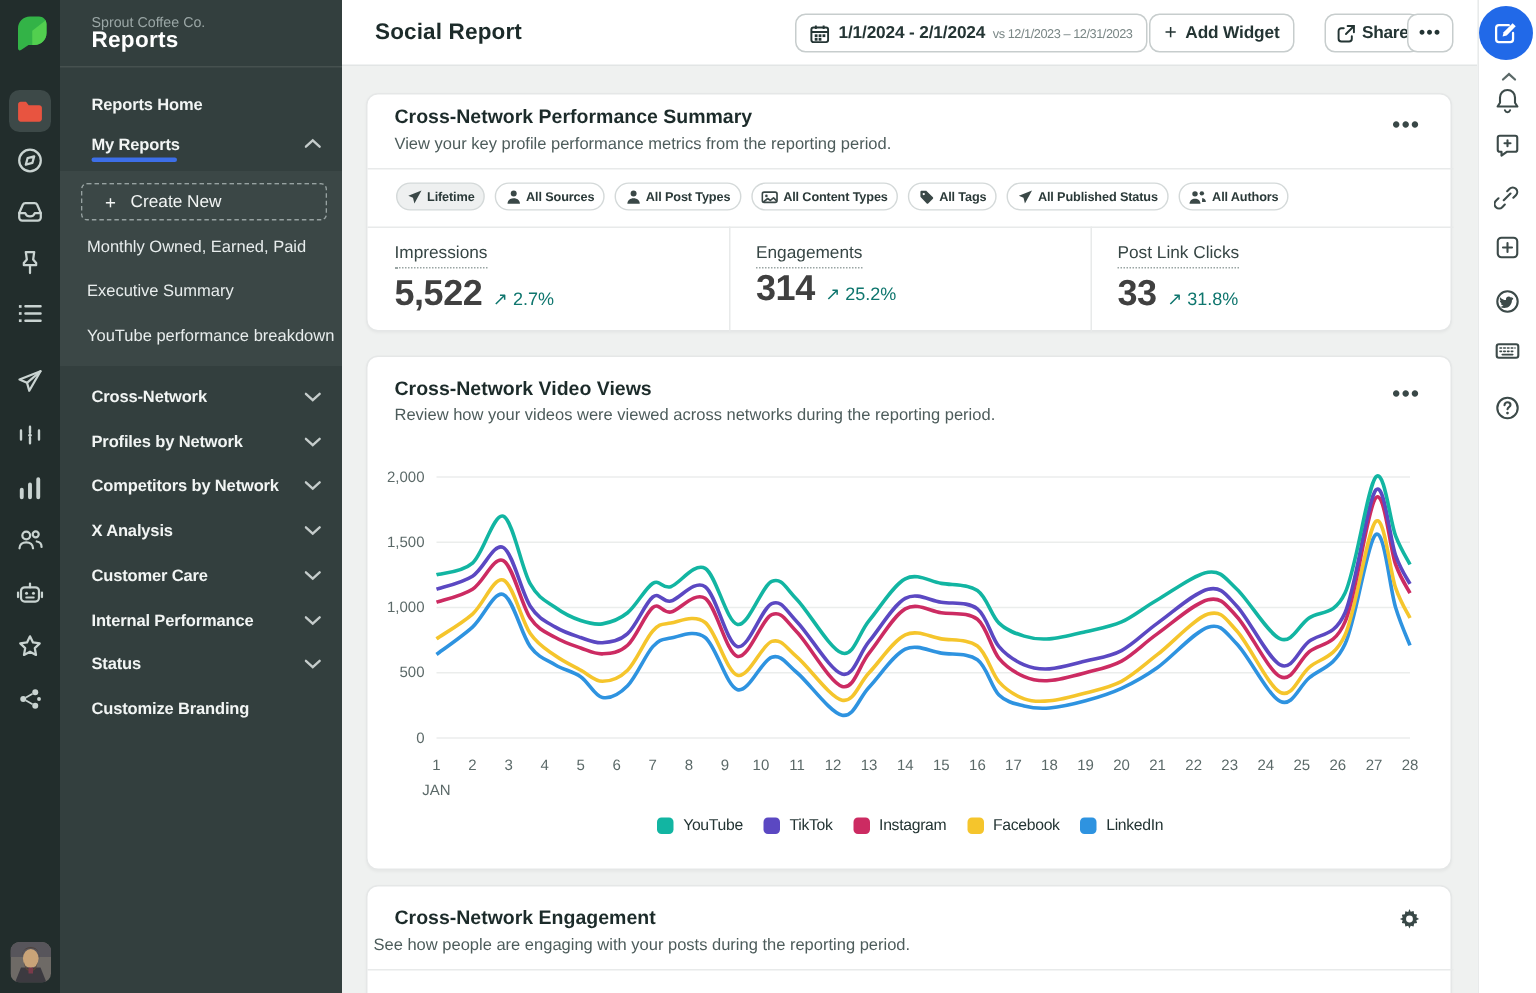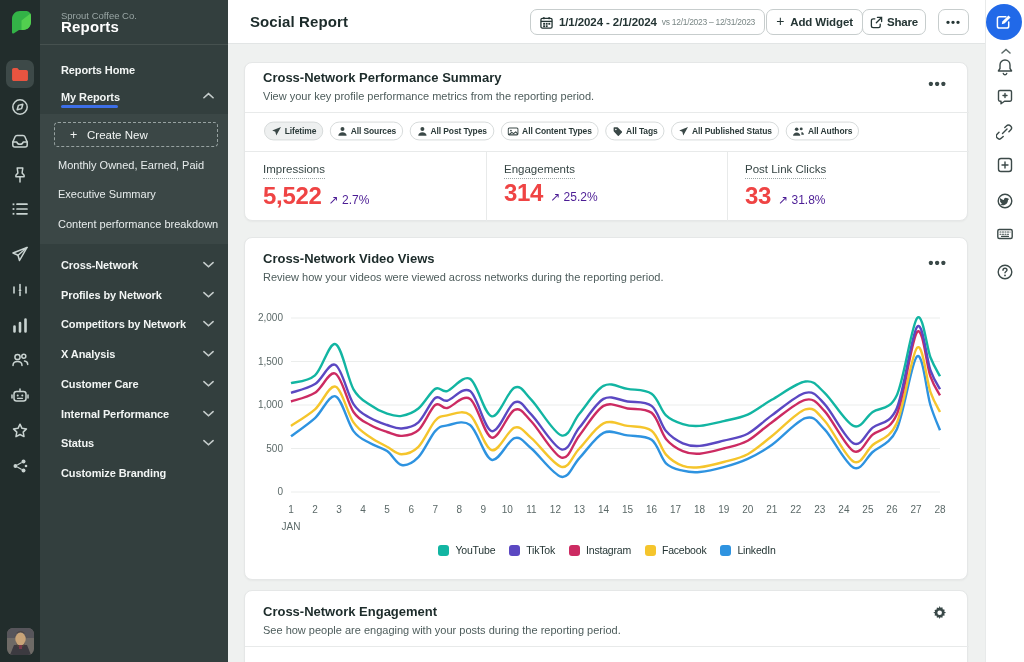--- a/index.html
+++ b/index.html
@@ -12,22 +12,22 @@
 .hdr{position:absolute;left:0;top:0;width:757px;height:44px;background:#fff;border-bottom:1px solid #e2e5e5;}
 .hdr h1{position:absolute;left:22px;top:13px;font-size:15px;font-weight:bold;color:#1c2b2a;letter-spacing:.1px;}
 .btn{position:absolute;top:9px;height:26px;border:1px solid #c7cdcd;border-radius:7px;background:#fff;display:flex;align-items:center;font-size:11.5px;font-weight:bold;color:#243534;padding:0 11px;letter-spacing:-.1px;}
 .card{position:absolute;left:16px;width:724px;background:#fff;border-radius:8px;border:1px solid #e5e7e7;box-shadow:0 1px 2px rgba(0,0,0,.04);}
 .ct{font-size:13px;font-weight:bold;color:#1c2b2a;}
 .cs{font-size:11px;color:#4d5c5b;margin-top:4px;}
 .dots{position:absolute;right:20px;color:#394847;font-size:15px;font-weight:bold;letter-spacing:1px;}
 .chip{display:inline-flex;align-items:center;height:20px;border:1px solid #d4d9d9;border-radius:10px;background:#fff;font-size:9px;font-weight:bold;color:#2b3a39;padding:0 6.5px;margin-right:7px;vertical-align:top;letter-spacing:-.1px;}
 .chip svg{margin-right:3.5px;}
 .metlbl{font-size:11.5px;color:#374645;display:inline-block;border-bottom:1px dotted #9aa5a4;padding-bottom:3px;}
-.metnum{font-size:24px;font-weight:bold;color:#ef4444;letter-spacing:-.3px;}
-.trend{font-size:12px;color:#4c1d95;font-weight:normal;margin-left:7px;}
+.metnum{font-size:24px;font-weight:bold;color:#404040;letter-spacing:-.3px;}
+.trend{font-size:12px;color:#0f766e;font-weight:normal;margin-left:7px;}
 .sitem{position:absolute;left:21px;font-size:11px;font-weight:bold;color:#f2f5f4;letter-spacing:-.1px;}
 .chev{position:absolute;right:14px;opacity:.85;}
 svg{display:block;}
 </style>
 </head>
 <body>
 
 <div class="rail">
   <svg width="22" height="24" viewBox="0 0 22 24" style="position:absolute;left:10px;top:10px">
     <path d="M2 9 C2 4.5 5.5 1 10 1 L16 1 C18.8 1 21 3.2 21 6 L21 12 C21 16.4 17.4 20 13 20 L9 20 L4 23.3 C3 24 2 23.4 2 22.2 Z" fill="#33b347"></path>
@@ -117,21 +117,21 @@
   <div style="position:absolute;left:21px;top:105px;width:57px;height:2.5px;background:#3d6fe8;border-radius:2px;"></div>
   <svg class="chev" width="11" height="7" viewBox="0 0 12 7" style="top:92px;">
       <path d="M1 6 L6 1.4 L11 6" stroke="#dfe5e4" stroke-width="1.7" fill="none" stroke-linecap="round"></path>
     </svg>
   <div style="position:absolute;left:0;top:114px;width:188px;height:130px;background:#3b4746;"></div>
   <div style="position:absolute;left:14px;top:122px;width:164px;height:25px;border:1px dashed #97a2a1;border-radius:4px;"></div>
   <div style="position:absolute;left:30px;top:128px;color:#f2f5f4;font-size:12.5px;">+</div>
   <div style="position:absolute;left:47px;top:129px;color:#f2f5f4;font-size:11.5px;font-weight:500;">Create New</div>
   <div style="position:absolute;left:18px;top:159px;color:#e8eded;font-size:11px;">Monthly Owned, Earned, Paid</div>
   <div style="position:absolute;left:18px;top:188px;color:#e8eded;font-size:11px;">Executive Summary</div>
-  <div style="position:absolute;left:18px;top:218px;color:#e8eded;font-size:11px;">Content performance breakdown</div>
+  <div style="position:absolute;left:18px;top:218px;color:#e8eded;font-size:11px;">YouTube performance breakdown</div>
   <div class="sitem" style="top:259px;">Cross-Network</div>
 <svg class="chev" width="11" height="7" viewBox="0 0 12 7" style="top:261px;">
       <path d="M1 1.4 L6 6 L11 1.4" stroke="#dfe5e4" stroke-width="1.7" fill="none" stroke-linecap="round"></path>
     </svg>
 <div class="sitem" style="top:288.7px;">Profiles by Network</div>
 <svg class="chev" width="11" height="7" viewBox="0 0 12 7" style="top:290.7px;">
       <path d="M1 1.4 L6 6 L11 1.4" stroke="#dfe5e4" stroke-width="1.7" fill="none" stroke-linecap="round"></path>
     </svg>
 <div class="sitem" style="top:318.4px;">Competitors by Network</div>
 <svg class="chev" width="11" height="7" viewBox="0 0 12 7" style="top:320.4px;">
@@ -169,21 +169,21 @@
           <rect x="9" y="7.4" width="2" height="2" fill="#243534"></rect>
           <rect x="3.4" y="10" width="2" height="2" fill="#243534"></rect>
           <rect x="6.2" y="10" width="2" height="2" fill="#243534"></rect>
         </svg>
       <span>1/1/2024 - 2/1/2024</span>
       <span style="font-weight:normal;color:#7a8786;font-size:8.5px;letter-spacing:-.3px;margin-left:5px;">vs 12/1/2023 – 12/31/2023</span>
     </div>
     <div class="btn" style="right:122px;padding:0 9px;">
       <span style="font-weight:normal;font-size:14px;margin-right:5px;margin-top:-2px;">+</span> Add Widget
     </div>
-    <div class="btn" style="right:59px;padding:0 7px;letter-spacing:-.2px;">
+    <div class="btn" style="right:38px;padding:0 7px;letter-spacing:-.2px;">
       <svg width="13" height="13" viewBox="0 0 14 14" style="margin-right:4px">
           <path d="M5.2 3 H3.5 C2.4 3 1.5 3.9 1.5 5 v5.5 c0 1.1.9 2 2 2 H9 c1.1 0 2-.9 2-2 V8.8" fill="none" stroke="#243534" stroke-width="1.4" stroke-linecap="round"></path>
           <path d="M8 1.5 h4.5 V6" fill="none" stroke="#243534" stroke-width="1.4" stroke-linecap="round"></path>
           <path d="M12.2 1.8 L6.8 7.2" stroke="#243534" stroke-width="1.4" stroke-linecap="round"></path>
         </svg>Share
     </div>
     <div class="btn" style="right:16px;width:31px;padding:0;justify-content:center;letter-spacing:1px;">•••</div>
   </div>
 
   <div class="card" style="top:62px;height:159px;">
@@ -270,21 +270,21 @@
         <text x="646.9" y="275" text-anchor="middle" font-size="10" fill="#5b6968">26</text>
         <text x="671.0" y="275" text-anchor="middle" font-size="10" fill="#5b6968">27</text>
         <text x="695.0" y="275" text-anchor="middle" font-size="10" fill="#5b6968">28</text>
         <text x="46" y="292" text-anchor="middle" font-size="10" fill="#5b6968">JAN</text>
       </svg>
     <div style="position:absolute;left:0;top:306px;width:724px;text-align:center;font-size:10.5px;letter-spacing:-.2px;color:#243534;"><span style="display:inline-flex;align-items:center;margin:0 7px;"><span style="width:11px;height:11px;border-radius:3px;background:#12b5a2;display:inline-block;margin-right:6px;"></span>YouTube</span><span style="display:inline-flex;align-items:center;margin:0 7px;"><span style="width:11px;height:11px;border-radius:3px;background:#5b48c2;display:inline-block;margin-right:6px;"></span>TikTok</span><span style="display:inline-flex;align-items:center;margin:0 7px;"><span style="width:11px;height:11px;border-radius:3px;background:#cc2b62;display:inline-block;margin-right:6px;"></span>Instagram</span><span style="display:inline-flex;align-items:center;margin:0 7px;"><span style="width:11px;height:11px;border-radius:3px;background:#f5c52c;display:inline-block;margin-right:6px;"></span>Facebook</span><span style="display:inline-flex;align-items:center;margin:0 7px;"><span style="width:11px;height:11px;border-radius:3px;background:#2e93e0;display:inline-block;margin-right:6px;"></span>LinkedIn</span></div>
   </div>
 
   <div class="card" style="top:590px;height:126px;">
     <div class="ct" style="position:absolute;left:18px;top:13px;">Cross-Network Engagement</div>
-    <div class="cs" style="position:absolute;left:18px;top:29px;">See how people are engaging with your posts during the reporting period.</div>
+    <div class="cs" style="position:absolute;left:4px;top:29px;">See how people are engaging with your posts during the reporting period.</div>
     <svg width="14" height="14" viewBox="0 0 16 16" style="position:absolute;right:20px;top:15px;">
         <path d="M8 1 l1 2.2 2.3-.6.4 2.4 2.4.4-.6 2.3L15.7 9l-2.2 1 .6 2.3-2.4.4-.4 2.4-2.3-.6L8 16.7 7 14.5l-2.3.6-.4-2.4-2.4-.4.6-2.3L.3 9l2.2-1-.6-2.3 2.4-.4.4-2.4 2.3.6Z" transform="scale(.95) translate(0,-1)" fill="#394847"></path>
         <circle cx="7.6" cy="7.6" r="2.6" fill="#fff"></circle>
       </svg>
     <div style="position:absolute;left:0;top:55px;width:724px;border-top:1px solid #e8eaea;"></div>
   </div>
 </div>
 
 <div class="rrail">
   <div style="position:absolute;left:0px;top:4px;width:36px;height:36px;border-radius:50%;background:#2169e8;"></div>

